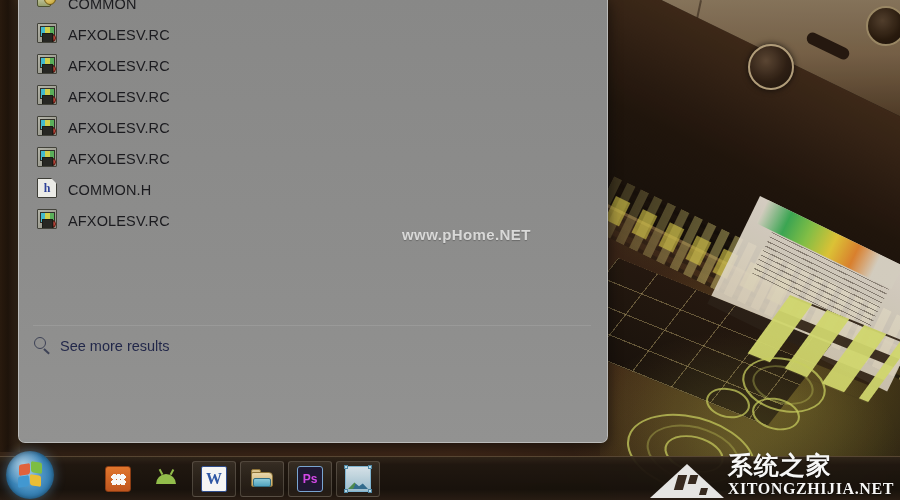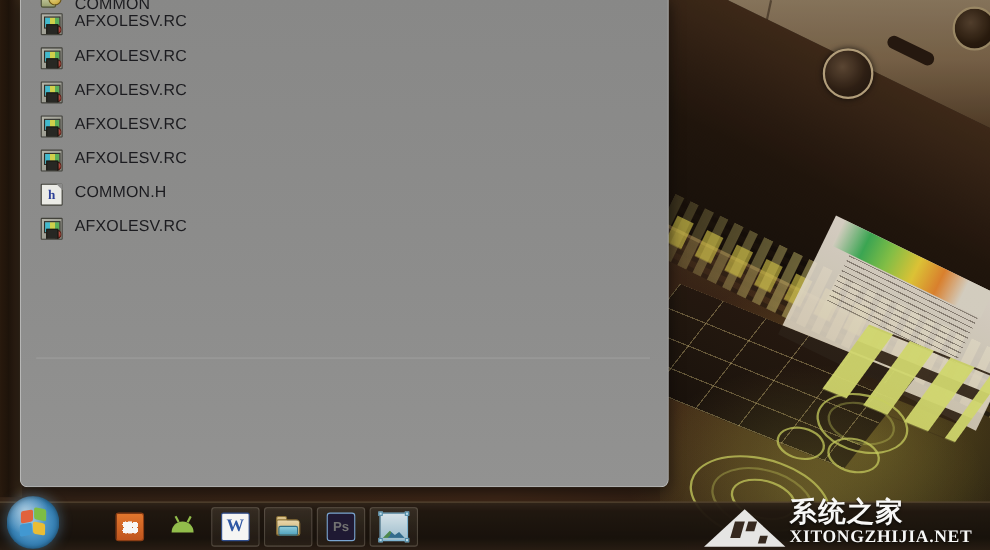--- a/index.html
+++ b/index.html
@@ -159,21 +159,21 @@
 
   
   #results {
     position: absolute;
     left: 2px; top: 0; right: 2px;
     height: 330px;
     overflow: hidden;
   }
   .result-row {
     display: flex;
-    align-items: flex-start;
+    align-items: flex-end;
     height: 31px;
     padding-left: 16px;
     cursor: default;
   }
   .result-row .rlabel {
     font-size: 14.5px;
     color: #16161b;
     letter-spacing: .15px;
     white-space: nowrap;
   }
@@ -425,43 +425,43 @@
   
   .ico-ps {
     background: #1a1430;
     border: 1px solid #7aa8d8;
     border-radius: 3px;
   }
   .ico-ps .glyph {
     position: absolute; inset: 0;
     display: flex; align-items: center; justify-content: center;
     font-family: "Liberation Sans", sans-serif;
-    font-size: 12px; font-weight: bold; color: #737373; text-align: center;
+    font-size: 12px; font-weight: bold; color: #d946ef; text-align: center;
   }
   
   .ico-photo {
     border: 1.5px solid #7fb8d8;
     border-radius: 2px;
     background: linear-gradient(180deg,#dbe8ef,#9fc2d4);
   }
   .ico-photo::after {
     content: "";
     position: absolute; left: 2px; bottom: 2px; right: 2px; height: 9px;
     background: linear-gradient(120deg,#4c8a4c 0 40%, #2f6b8f 40%);
     clip-path: polygon(0 100%, 32% 28%, 55% 70%, 74% 40%, 100% 100%);
   }
   .ico-photo .corner {
     position: absolute; width: 4px; height: 4px; background: #bfe0f0; border: 1px solid #4d8aa8;
   }
 
   
   #brand {
     position: absolute;
-    right: 16px; bottom: 2px;
-    display: flex; align-items: flex-start;
+    right: 6px; bottom: 2px;
+    display: flex; align-items: center;
     pointer-events: none;
   }
   #brand-mark {
     position: relative;
     width: 74px; height: 44px;
     margin-right: 4px;
   }
   #brand-mark .roof {
     position: absolute; left: 0; bottom: 0;
     width: 0; height: 0;
@@ -593,23 +593,31 @@
         <span class="icon-box ico-rc">
             <span class="dot"></span>
           </span>
         <span class="rlabel">AFXOLESV.RC</span>
       </div>
 
 
 
     </div>
 
+    <div id="wm-phome">www.pHome.NET</div>
 
     <div id="sm-sep"></div>
 
+    <div id="see-more">
+      <span class="magnifier">
+        <span class="lens"></span>
+          <span class="handle"></span>
+      </span>
+      <span class="smlabel">See more results</span>
+    </div>
 
     <div id="sm-bottom">
 
       
 
       
 
       
 
     </div>

